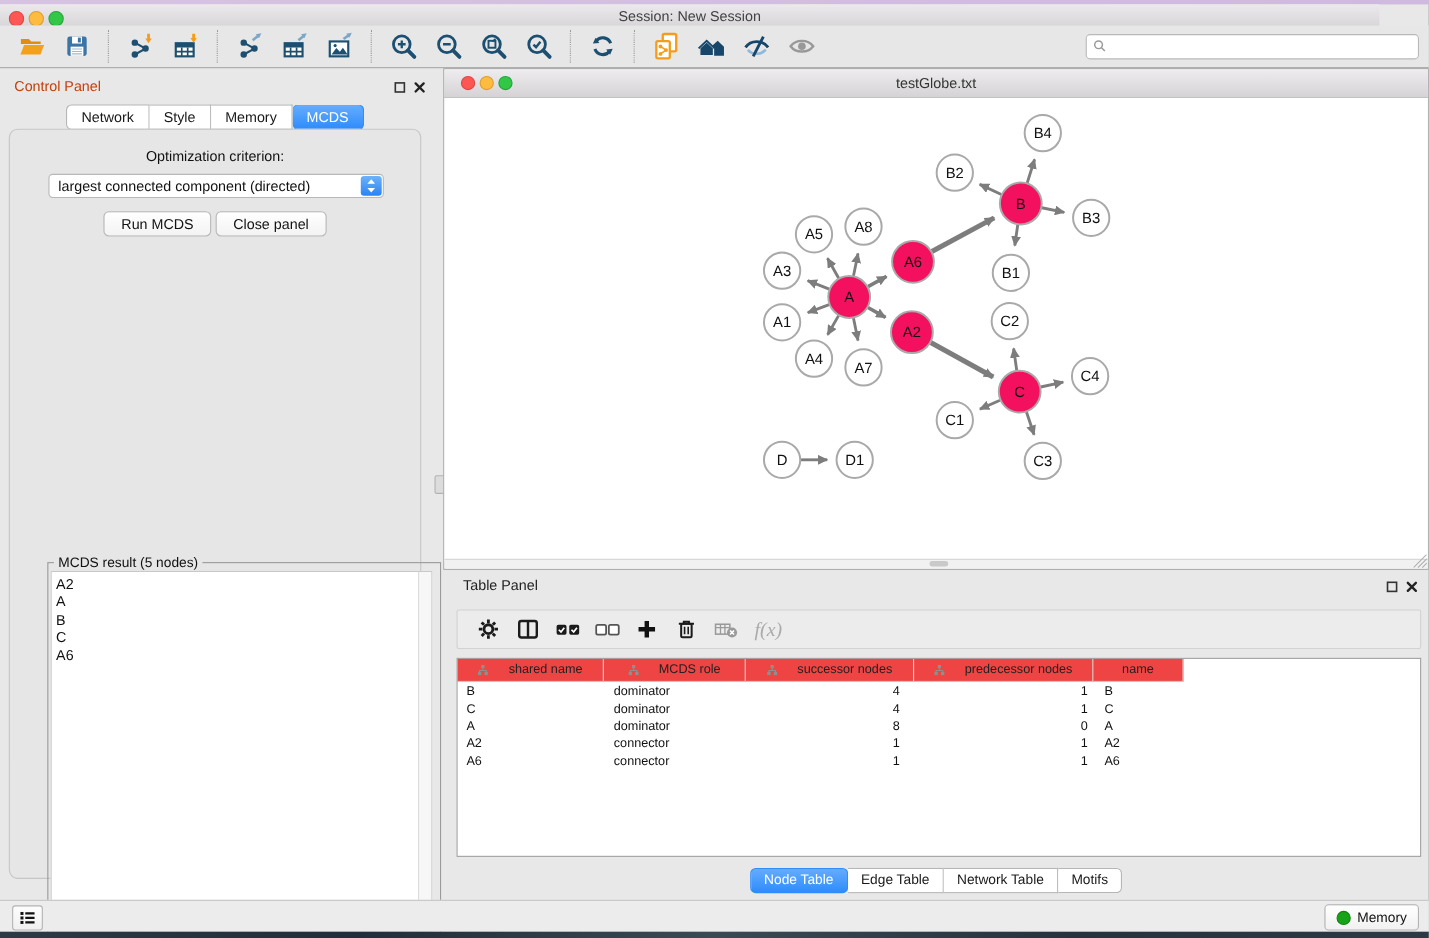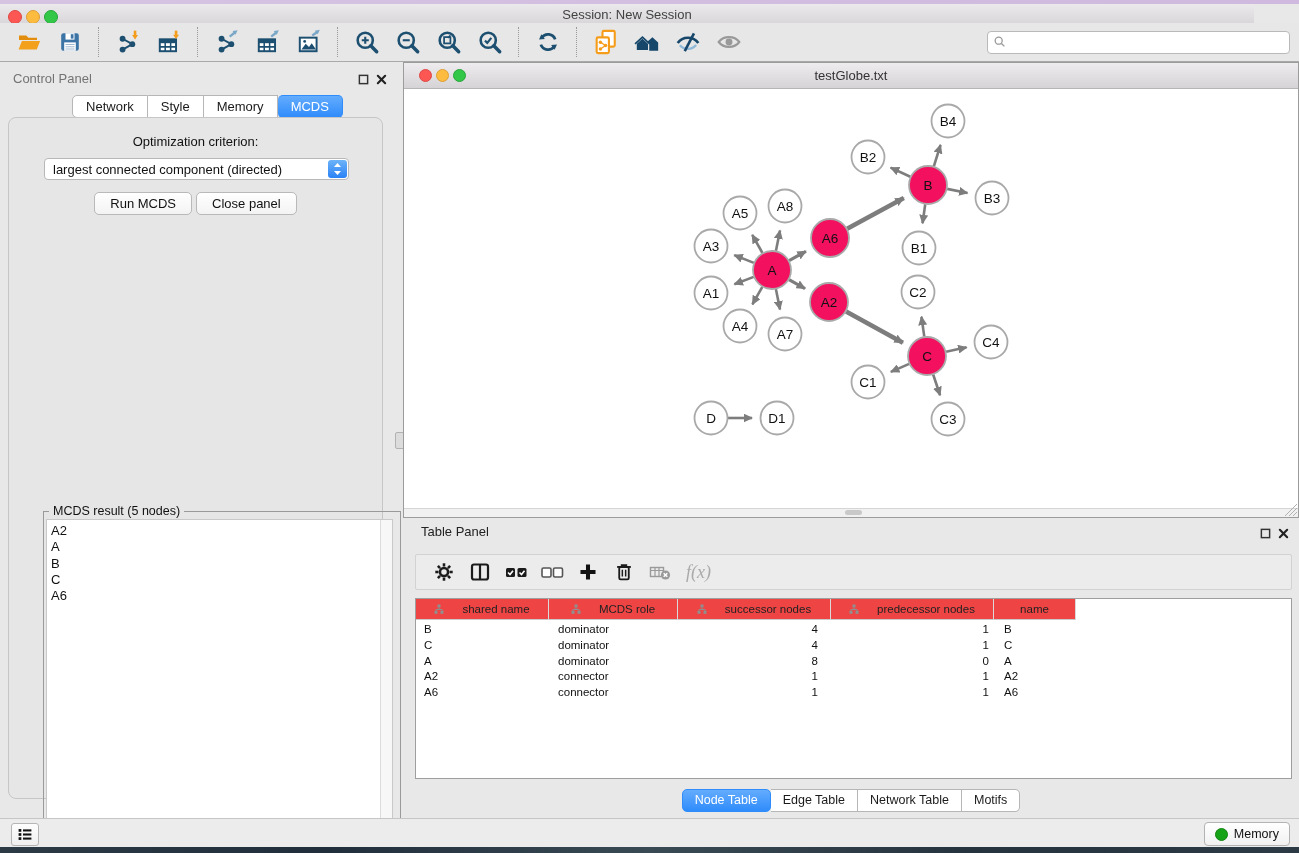--- a/index.html
+++ b/index.html
@@ -18,24 +18,24 @@
   
   .toolbar{position:absolute;left:0;top:23px;width:1299px;height:39px;background:#e7e7e7;
            border-bottom:1px solid #a9a9a9;display:flex;align-items:center;padding-left:8px;box-sizing:border-box;}
   .tbi{width:33px;height:32px;display:flex;align-items:center;justify-content:center;margin:0 4px;cursor:default;}
   .sep{height:30px;border-left:1px dotted #9a9a9a;margin:0 8px;}
   .searchbox{margin-left:auto;margin-right:9px;width:296px;height:21px;background:#fff;border:1px solid #b9b9b9;
              border-radius:4px;display:flex;align-items:center;padding-left:5px;}
   .searchbox input{border:none;outline:none;flex:1;height:16px;font-size:12px;background:transparent;}
   
   .control-panel{position:absolute;left:0;top:62px;width:391px;height:756px;}
-  .cp-title{position:absolute;left:13px;top:9px;font-size:13px;color:#737373;}
+  .cp-title{position:absolute;left:13px;top:9px;font-size:13px;color:#c2410c;}
   .panel-btn{position:absolute;top:10px;width:14px;height:14px;display:flex;align-items:center;justify-content:center;}
   .cp-tabs,.tp-tabs{display:flex;justify-content:center;}
-  .cp-tabs{position:absolute;left:12px;top:33px;width:100%;}
+  .cp-tabs{position:absolute;left:0;top:33px;width:100%;}
   .seg{background:#fff;border:1px solid #b6b6b6;border-left:none;padding:3px 13px;font-size:13px;color:#1a1a1a;line-height:15px;}
   .seg:first-child{border-left:1px solid #b6b6b6;border-radius:5px 0 0 5px;}
   .seg:last-child{border-radius:0 5px 5px 0;}
   .seg.active{background:linear-gradient(#64acfe,#2f8cfb);border-color:#2f8cfb;color:#fff;border-radius:5px;}
   .cp-body{position:absolute;left:8px;top:55px;width:373px;height:680px;background:#e6e6e6;
            border:1px solid #c6c6c6;border-radius:8px;}
   .opt-label{position:absolute;left:0;width:100%;top:16px;text-align:center;font-size:13px;color:#111;}
   .cp-select{position:absolute;left:35px;top:40px;width:305px;height:22px;background:#fff;border:1px solid #b8b8b8;
              border-radius:4px;display:flex;align-items:center;font-size:13px;color:#111;padding-left:8px;box-sizing:border-box;}
   .stepper{position:absolute;right:1px;top:1px;bottom:1px;width:19px;border-radius:3px;

